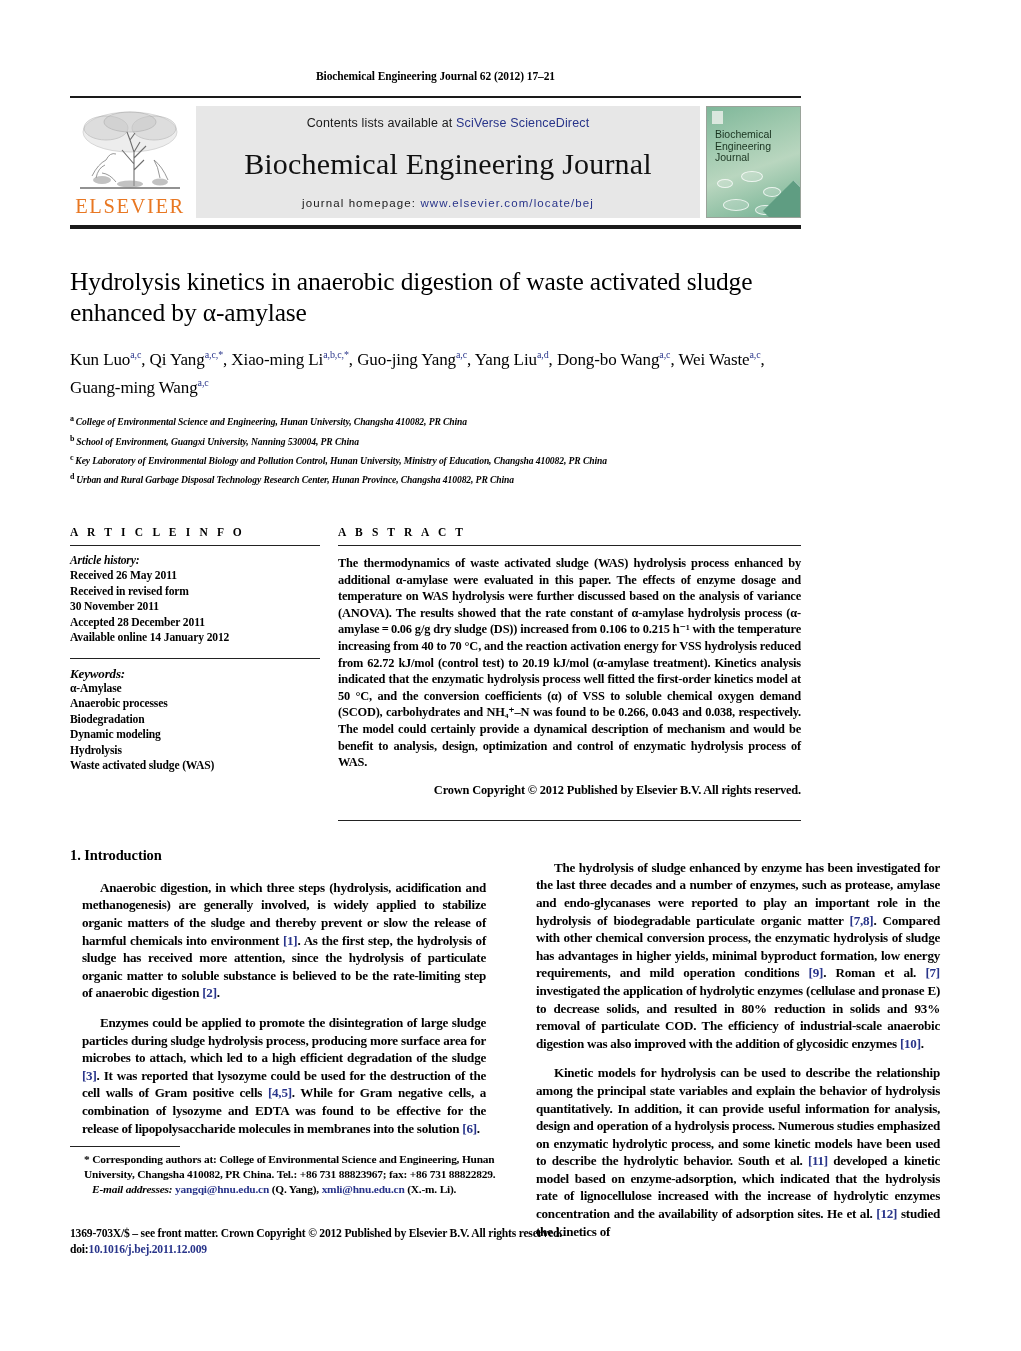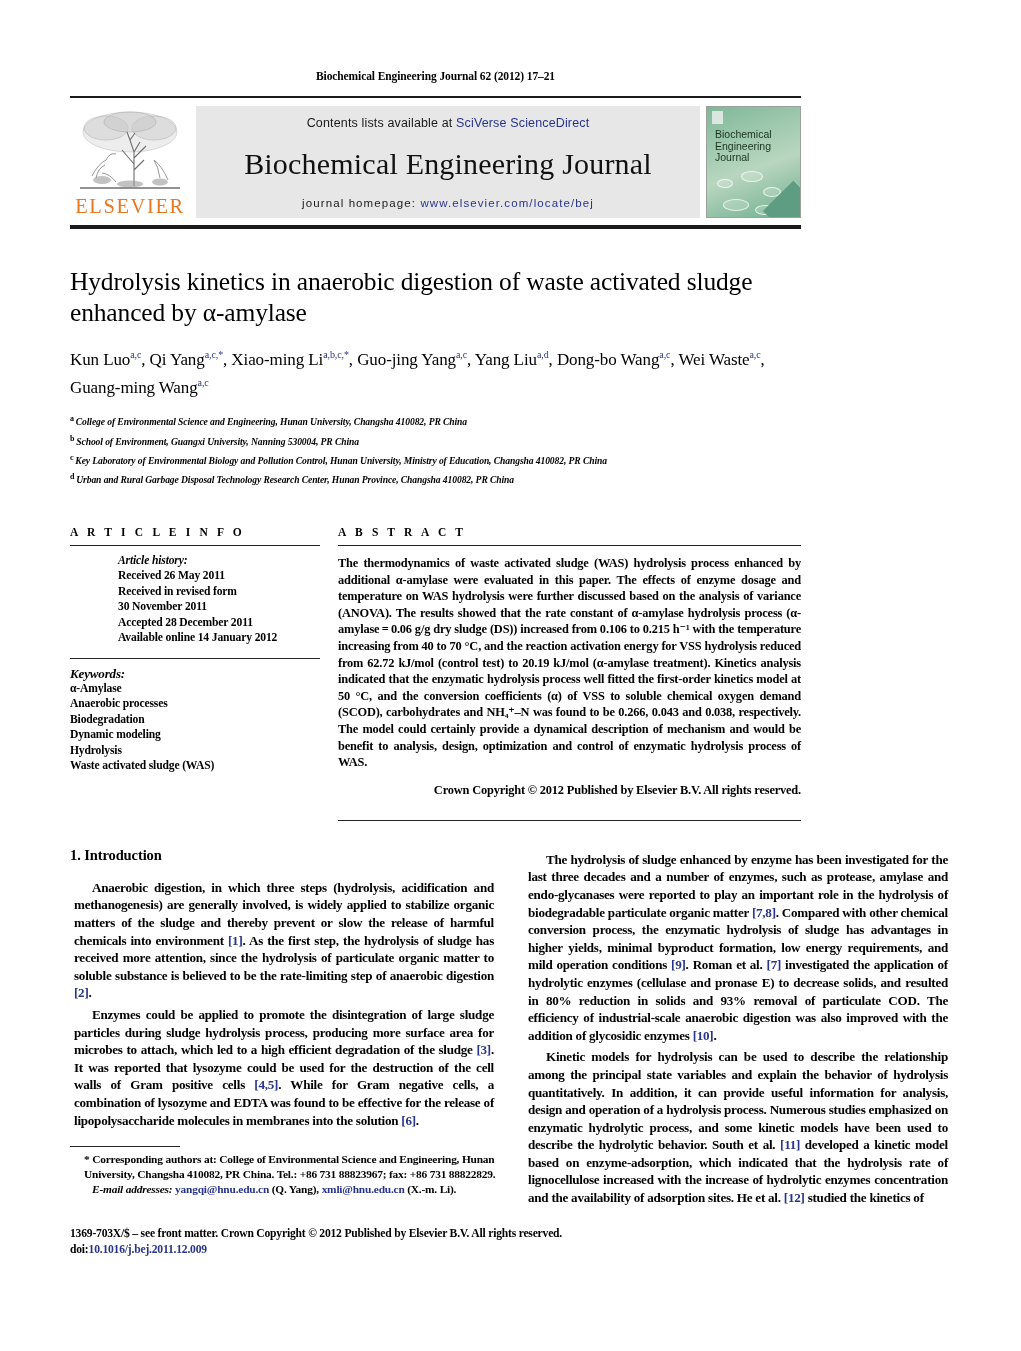--- a/index.html
+++ b/index.html
@@ -158,21 +158,21 @@
   .sec-head {
     font-family: "Liberation Serif", serif;
     font-size: 11.5px;
     font-weight: bold;
     letter-spacing: 3.2px;
   }
   .rule-thin { border-top: 1.2px solid #222; margin-top: 7px; }
 
   .hist { margin-top: 7px; }
   .hist .lbl { font-style: italic; font-weight: bold; font-size: 11.6px; }
-  .hist div { font-size: 11.6px; font-weight: bold; line-height: 15.4px; letter-spacing: -0.15px; margin-left: 48px;}
+  .hist div { font-size: 11.6px; font-weight: bold; line-height: 15.4px; letter-spacing: -0.15px;}
   .kw-rule { border-top: 1.2px solid #222; margin-top: 12px; }
   .kw { margin-top: 7px; }
   .kw .lbl { font-style: italic; font-weight: bold; font-size: 13px; }
   .kw div { font-size: 11.6px; font-weight: bold; line-height: 15.4px; letter-spacing: -0.15px;}
 
   .abs-body {
     margin-top: 9px;
     font-size: 12.4px;
     line-height: 16.6px;
     text-align: justify;
@@ -198,21 +198,21 @@
   h2.sect {
     font-size: 14.5px;
     font-weight: bold;
     margin: 0 0 15px 0;
     letter-spacing: -0.1px;
   }
   p.body {
     font-size: 13.1px;
     line-height: 17.6px;
     text-align: justify;
-    margin: 4px;
+    margin: 12px;
     font-weight: bold;
     letter-spacing: -0.25px;
     text-indent: 18px;
   }
   p.body + p.body { margin-top: 0; }
   .ref { color: #28348A; }
 
   
   .footnote {
     position: absolute;

